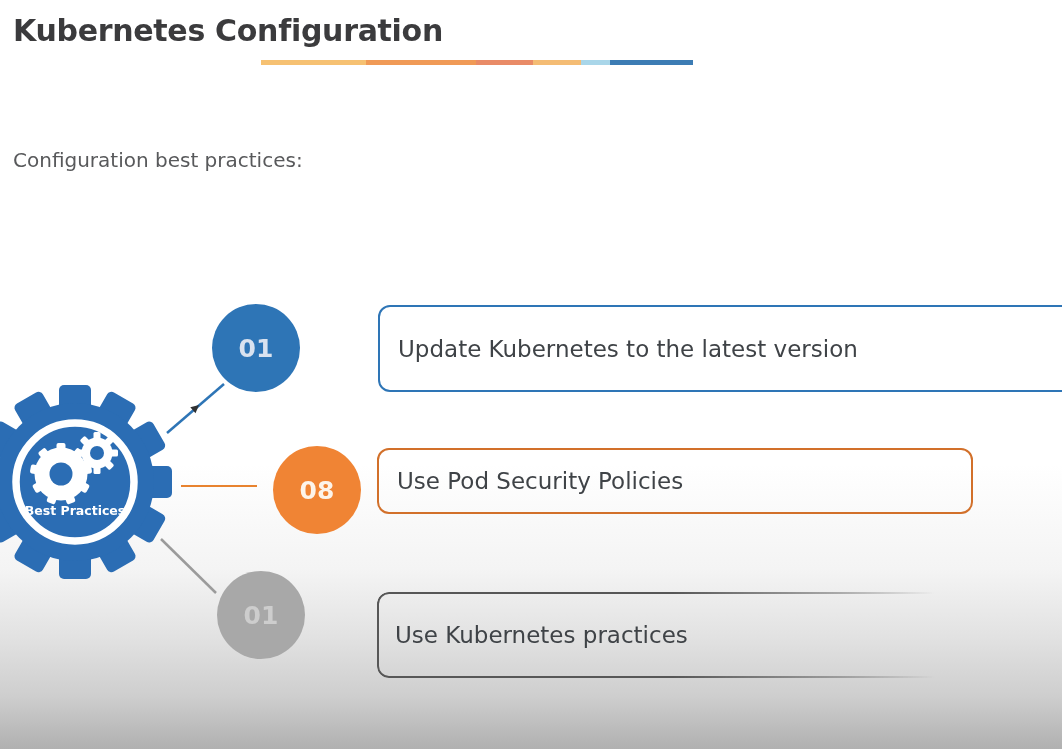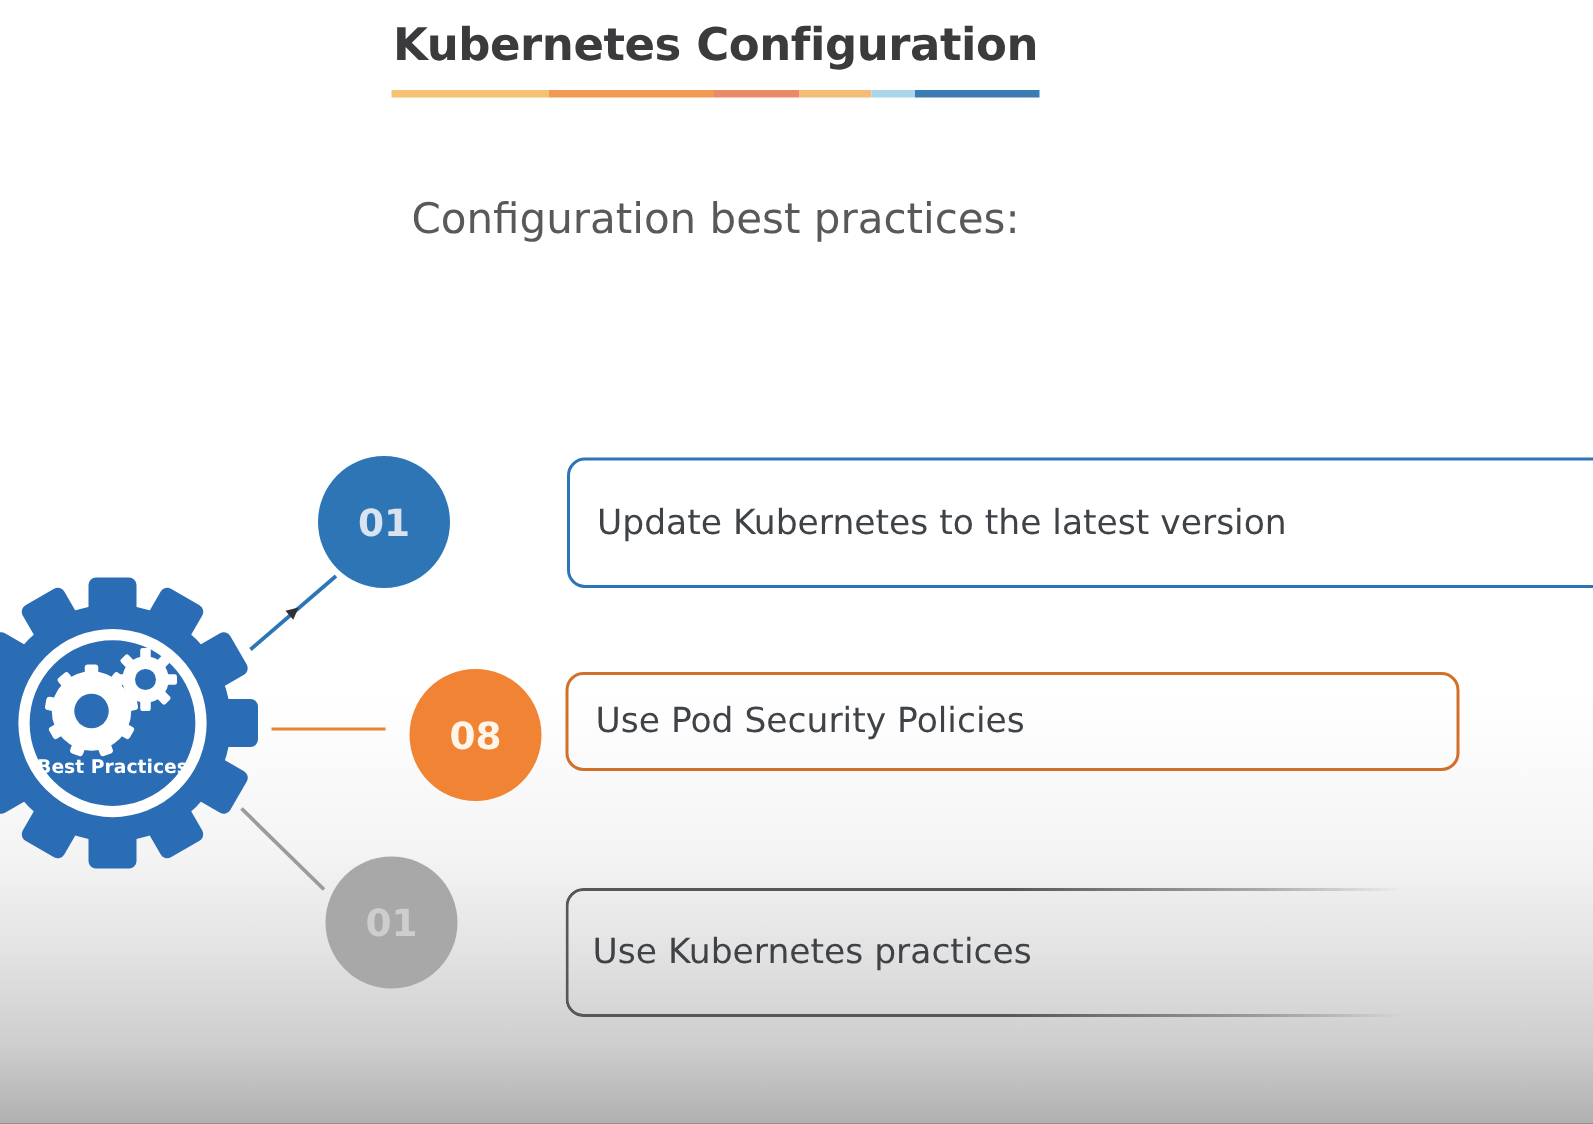--- a/index.html
+++ b/index.html
@@ -1,31 +1,31 @@
 <!DOCTYPE html>
 <html><head>
 <meta charset="utf-8">
 <style>
   html,body{margin:0;padding:0;background:#888;}
   .stage{
     position:relative;width:1062px;height:749px;overflow:hidden;
     font-family:"DejaVu Sans","Liberation Sans",sans-serif;
     background:linear-gradient(180deg,#ffffff 0%,#ffffff 62%,#f4f4f4 76%,#e2e2e2 85%,#cecece 93%,#b0b0b0 100%);
   }
-  .center-col{position:absolute;left:0;width:954px;text-align:center;}
+  .center-col{position:absolute;left:0;width:954px;text-align:left;padding-left:13px;}
   .title{top:13px;font-size:30px;font-weight:bold;color:#3b3b3d;letter-spacing:-0.3px;}
   .underline{position:absolute;left:261px;top:60px;width:432px;height:5px;display:flex;}
   .underline span{display:block;height:100%;}
   .underline span:nth-child(1){width:105px;}
   .underline span:nth-child(2){width:110px;}
   .underline span:nth-child(3){width:57px;}
   .underline span:nth-child(4){width:48px;}
   .underline span:nth-child(5){width:29px;}
   .underline span:nth-child(6){width:83px;}
-  .subtitle{top:129px;font-size:28px;color:#58595b;}
+  .subtitle{top:148px;font-size:20px;color:#58595b;}
   .connectors{position:absolute;left:0;top:0;pointer-events:none;}
   .gear-svg{position:absolute;left:-28px;top:380px;pointer-events:none;}
   .num-circle{
     position:absolute;width:88px;height:88px;border-radius:50%;
     display:flex;align-items:center;justify-content:center;
     font-size:25px;font-weight:bold;
   }
   .c1{left:212px;top:304px;}
   .c2{left:273px;top:446px;}
   .c3{left:217px;top:571px;}

